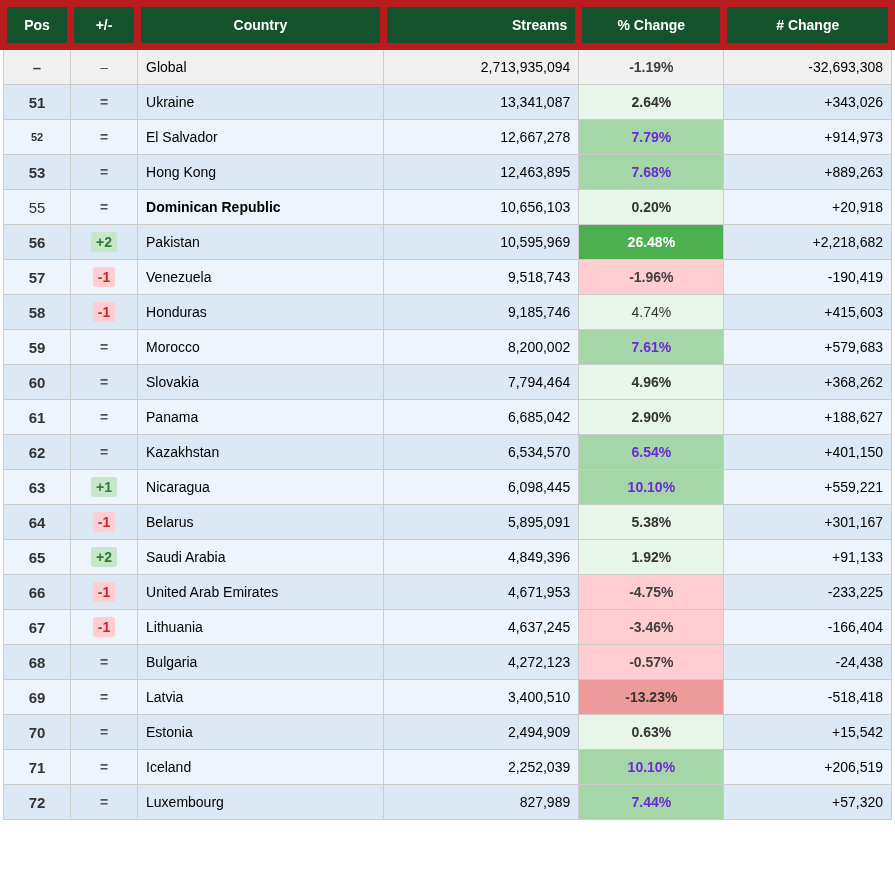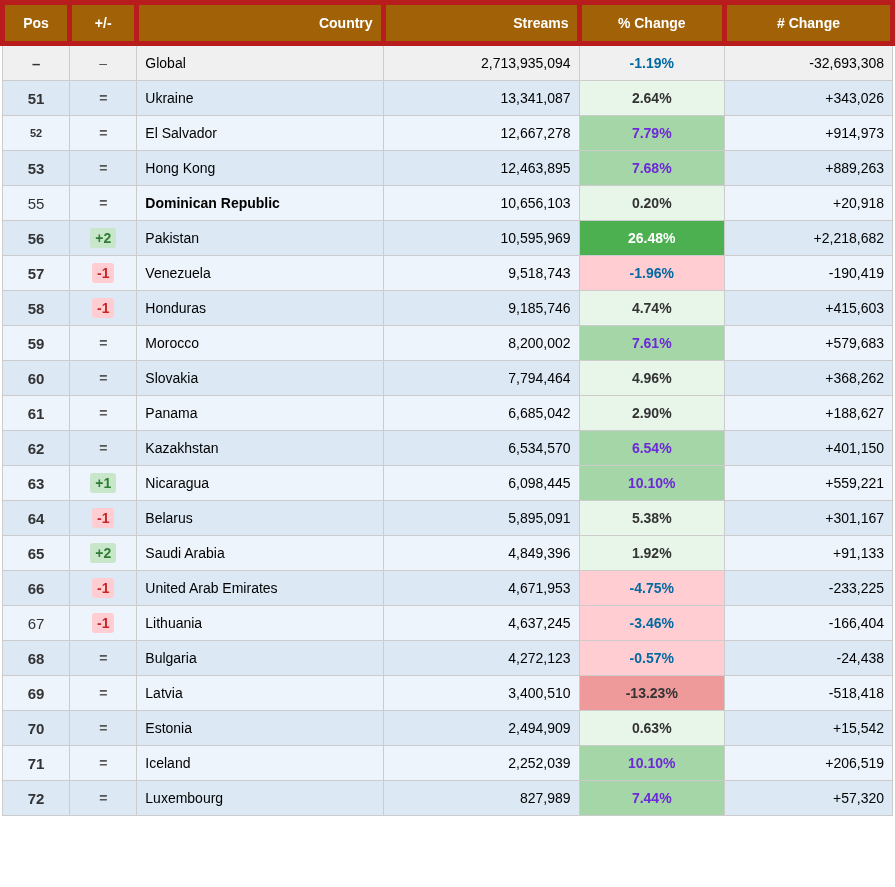--- a/index.html
+++ b/index.html
@@ -10,29 +10,29 @@
       display: flex;
       justify-content: center;
       align-items: flex-start;
       padding: 0;
     }
     table {
       border-collapse: collapse;
       width: 895px;
     }
     thead tr th {
-      background-color: #a16207;
+      background-color: #14532d;
       color: #fff;
       font-weight: bold;
       padding: 10px 8px;
-      border: 5px solid #b91c1c;
+      border: 7px solid #b91c1c;
       text-align: center;
     }
     thead tr th.country-col {
-      text-align: right;
+      text-align: center;
     }
     thead tr th.streams-col {
       text-align: right;
     }
     tbody tr td {
       padding: 7px 8px;
       border: 1px solid #ccc;
       text-align: center;
     }
     tbody tr td.country-col {
@@ -91,21 +91,21 @@
     .pct-med-green {
       background-color: #a5d6a7;
       color: #6d28d9;
     }
     .pct-low-green {
       background-color: #e8f5e9;
       color: #333;
     }
     .pct-low-red {
       background-color: #ffcdd2;
-      color: #0369a1;
+      color: #404040;
     }
     .pct-high-red {
       background-color: #ef9a9a;
       color: #333;
     }
   </style>
 </head>
 <body>
 
 <table>
@@ -174,21 +174,21 @@
         <td class="country-col">Venezuela</td>
         <td class="streams-col">9,518,743</td>
         <td class="pct-low-red" style="font-weight: bold;">-1.96%</td>
         <td class="num-change-col">-190,419</td>
       </tr>
       <tr>
         <td class="pos-col" style="font-weight: bold; font-size: 15px;">58</td>
         <td class="change-col"><span class="negative-change">-1</span></td>
         <td class="country-col">Honduras</td>
         <td class="streams-col">9,185,746</td>
-        <td class="pct-low-green" style="font-weight: bold;">4.74%</td>
+        <td class="pct-low-green" style="font-weight: normal;">4.74%</td>
         <td class="num-change-col">+415,603</td>
       </tr>
       <tr>
         <td class="pos-col" style="font-weight: bold; font-size: 15px;">59</td>
         <td class="change-col"><span class="neutral-change">=</span></td>
         <td class="country-col">Morocco</td>
         <td class="streams-col">8,200,002</td>
         <td class="pct-med-green" style="font-weight: bold;">7.61%</td>
         <td class="num-change-col">+579,683</td>
       </tr>
@@ -242,21 +242,21 @@
       </tr>
       <tr>
         <td class="pos-col" style="font-weight: bold; font-size: 15px;">66</td>
         <td class="change-col"><span class="negative-change">-1</span></td>
         <td class="country-col">United Arab Emirates</td>
         <td class="streams-col">4,671,953</td>
         <td class="pct-low-red" style="font-weight: bold;">-4.75%</td>
         <td class="num-change-col">-233,225</td>
       </tr>
       <tr>
-        <td class="pos-col" style="font-weight: normal; font-size: 15px;">67</td>
+        <td class="pos-col" style="font-weight: bold; font-size: 15px;">67</td>
         <td class="change-col"><span class="negative-change">-1</span></td>
         <td class="country-col">Lithuania</td>
         <td class="streams-col">4,637,245</td>
         <td class="pct-low-red" style="font-weight: bold;">-3.46%</td>
         <td class="num-change-col">-166,404</td>
       </tr>
       <tr>
         <td class="pos-col" style="font-weight: bold; font-size: 15px;">68</td>
         <td class="change-col"><span class="neutral-change">=</span></td>
         <td class="country-col">Bulgaria</td>

